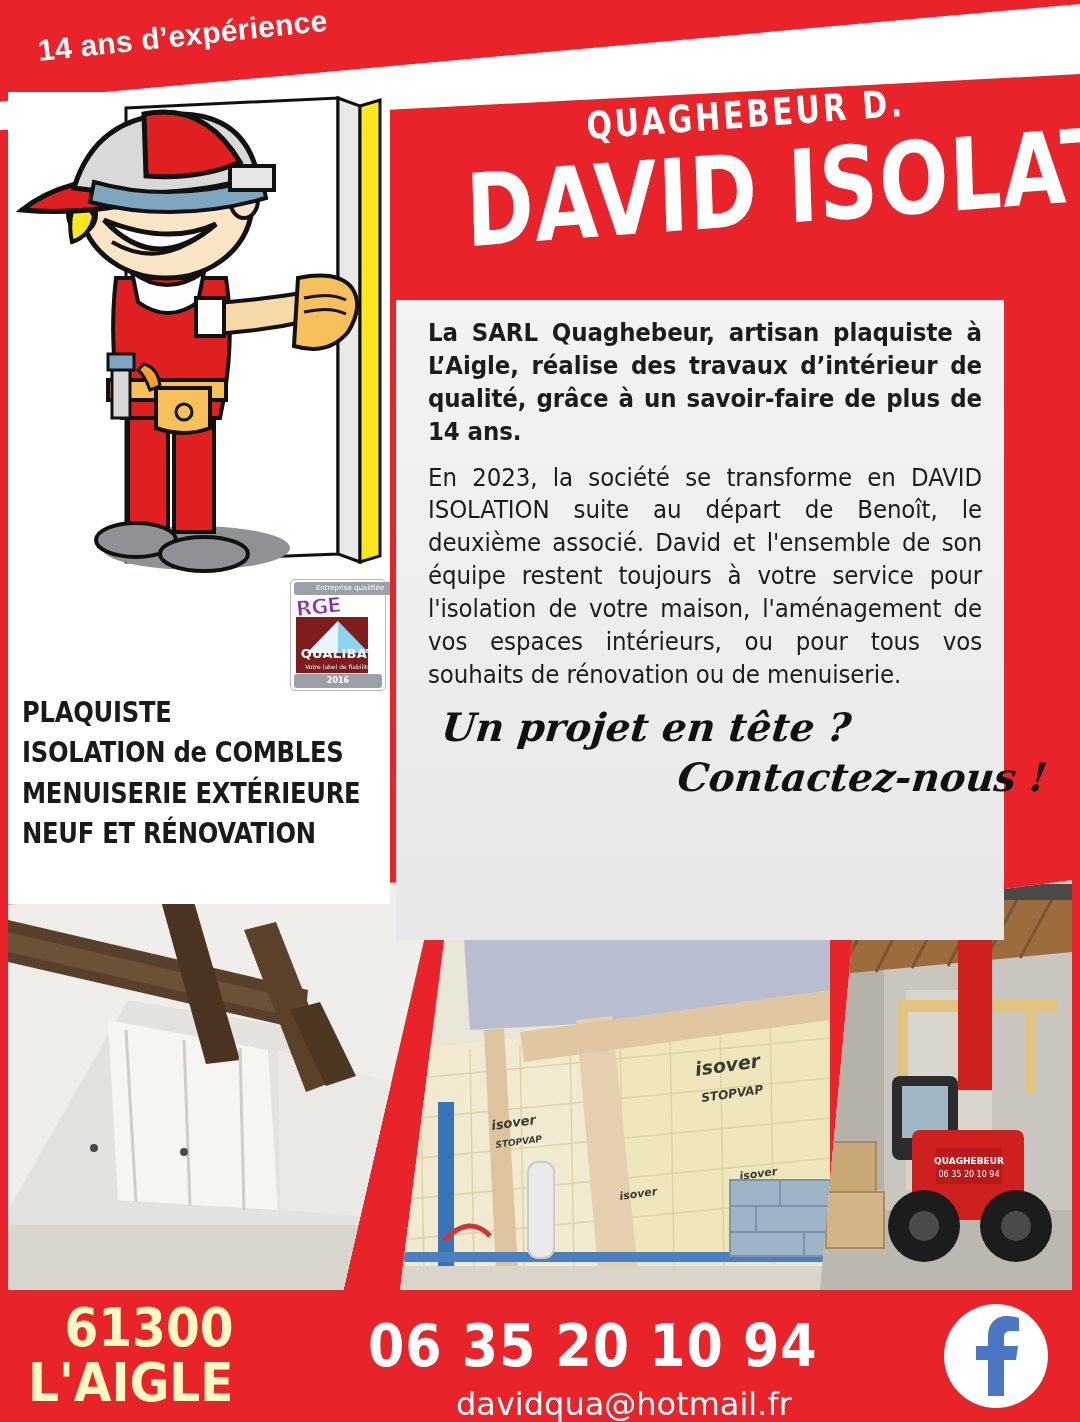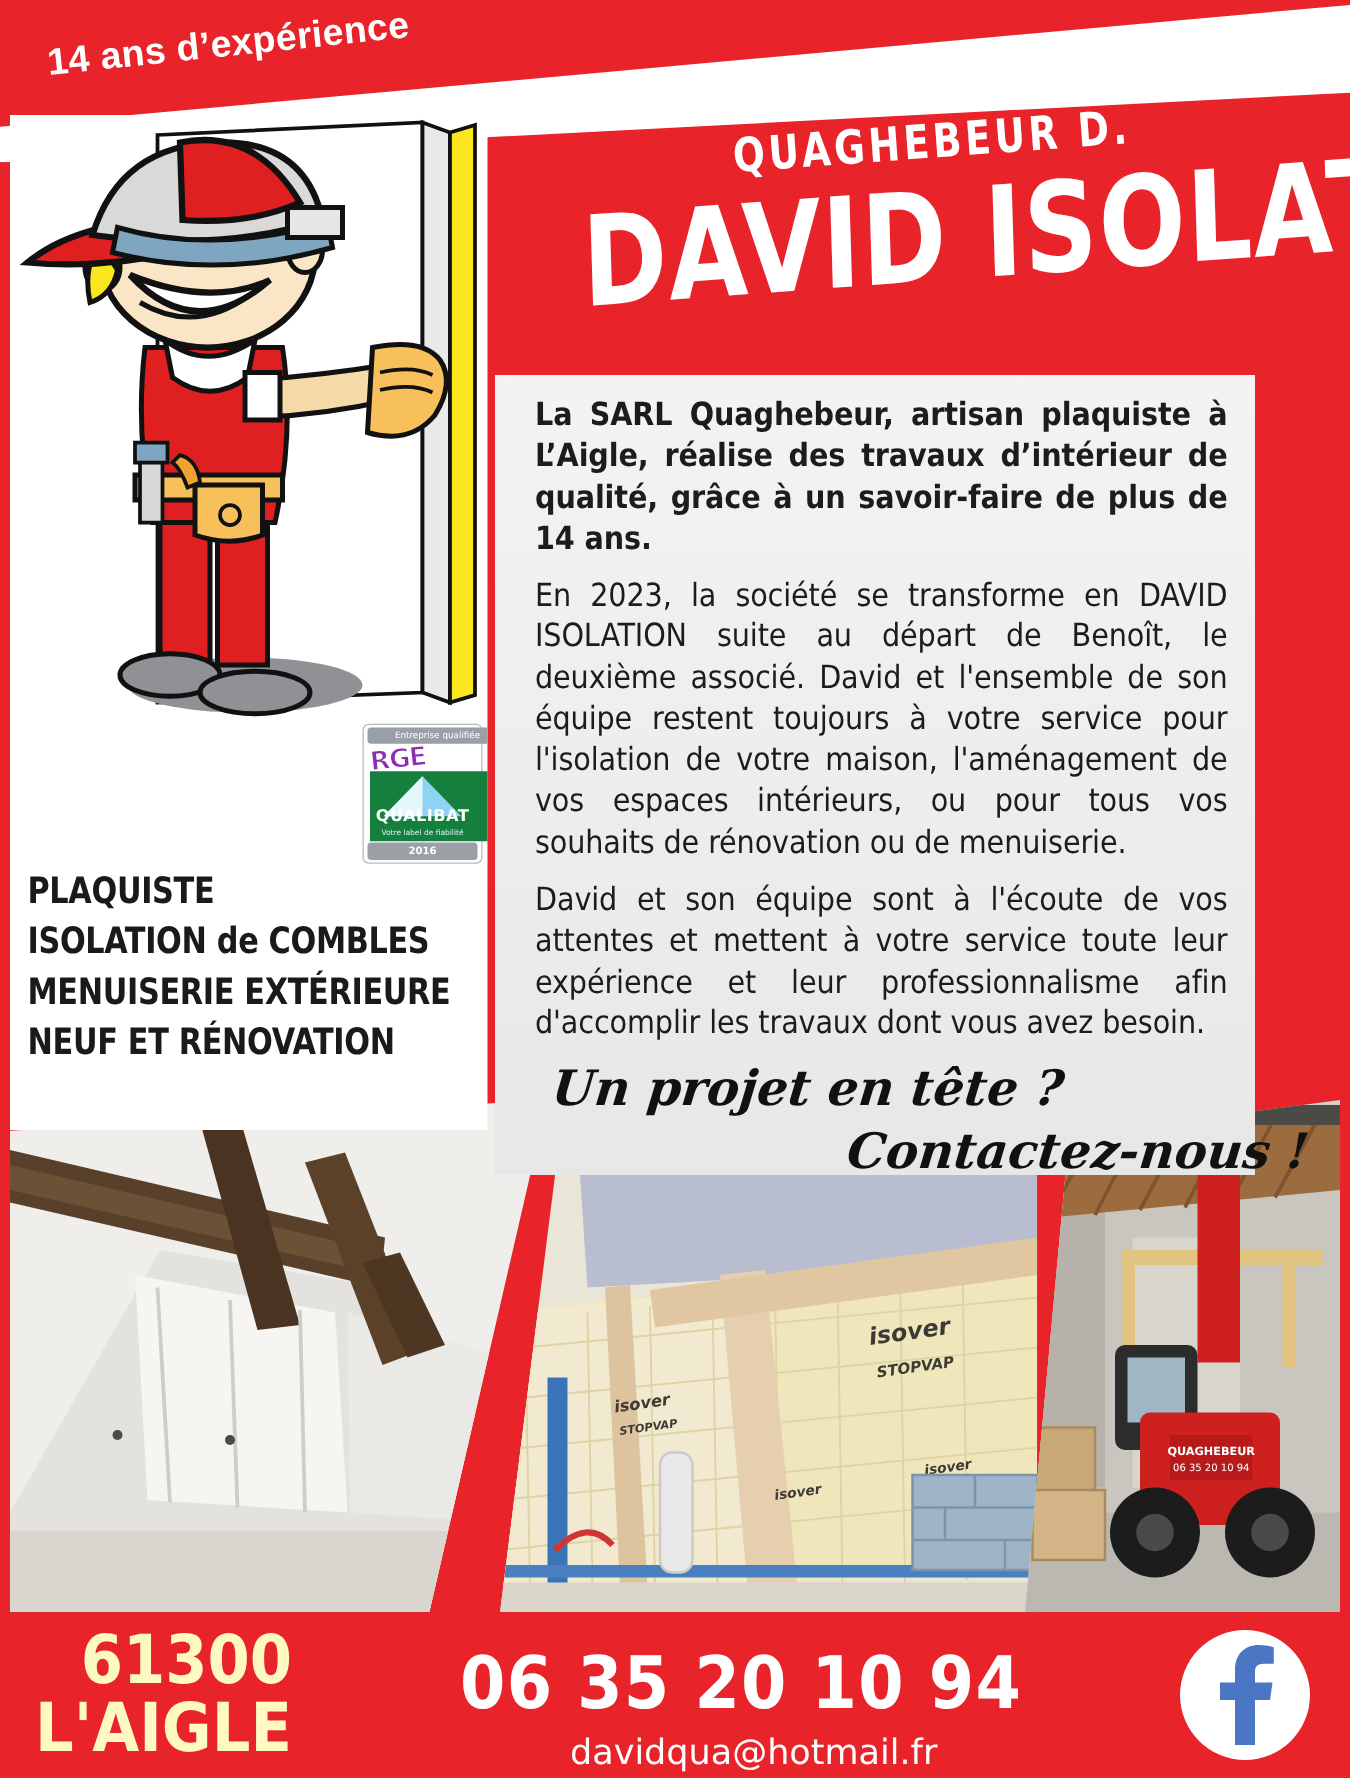--- a/index.html
+++ b/index.html
@@ -87,22 +87,22 @@
     font-family: "DejaVu Sans", sans-serif;
   }
   .qb-rge {
     position: absolute; left: 6px; top: 16px;
     color: #8b2fb0; font-size: 21px; font-weight: bold;
     font-family: "DejaVu Sans", sans-serif;
     transform: rotate(-6deg); letter-spacing: -1px;
     -webkit-text-stroke: 1px #ffffff;
   }
   .qb-box {
-    position: absolute; left: 6px; top: 38px; width: 100px; height: 56px;
-    background: #15803d;
+    position: absolute; left: 6px; top: 38px; width: 72px; height: 56px;
+    background: #7f1d1d;
   }
   .qb-pyr {
     position: absolute; left: 10px; top: 3px; width: 64px; height: 34px;
   }
   .qb-name {
     position: absolute; left: 0; bottom: 12px; width: 84px;
     color: #fff; font-size: 13px; font-weight: bold; text-align: center;
     font-family: "DejaVu Sans", sans-serif; letter-spacing: .3px;
   }
   .qb-slogan {
@@ -176,21 +176,21 @@
   .zip { font-size: 54px; letter-spacing: 0px; display: block; }
   .city { font-size: 54px; letter-spacing: 0px; display: block; }
   .phone {
     position: absolute; left: 368px; top: 22px;
     color: #fff; font-weight: bold; font-size: 58px;
     letter-spacing: 1px; white-space: nowrap;
     font-family: "DejaVu Sans Condensed", "Liberation Sans Narrow", "Liberation Sans", sans-serif;
   }
   .email {
     position: absolute; left: 456px; top: 95px;
-    color: #fff; font-size: 28px; white-space: nowrap;
+    color: #fff; font-size: 32px; white-space: nowrap;
     font-family: "DejaVu Sans", sans-serif;
   }
   .fb {
     position: absolute; right: 32px; top: 14px;
     width: 104px; height: 104px; border-radius: 50%;
     background: #ffffff;
   }
   .fb svg { position: absolute; left: 26px; top: 12px; }
 </style>
 </head>
@@ -291,21 +291,20 @@
       <div class="service-line">PLAQUISTE</div>
       <div class="service-line">ISOLATION de COMBLES</div>
       <div class="service-line">MENUISERIE EXTÉRIEURE</div>
       <div class="service-line">NEUF ET RÉNOVATION</div>
     </div>
   </div>
 
   <div class="copy">
     <p class="lead">La SARL Quaghebeur, artisan plaquiste à L’Aigle, réalise des travaux d’intérieur de qualité, grâce à un savoir-faire de plus de 14 ans.</p>
     <p>En 2023, la société se transforme en DAVID ISOLATION suite au départ de Benoît, le deuxième associé. David et l'ensemble de son équipe restent toujours à votre service pour l'isolation de votre maison, l'aménagement de vos espaces intérieurs, ou pour tous vos souhaits de rénovation ou de menuiserie.</p>
-    <p>David et son équipe sont à l'écoute de vos attentes et mettent à votre service toute leur expérience et leur professionnalisme afin d'accomplir les travaux dont vous avez besoin.</p>
     <div class="script line1">Un projet en tête ?</div>
     <div class="script line2">Contactez-nous !</div>
   </div>
 
   <div class="photos">
 
     <div class="photo photo-1">
       <svg viewBox="0 0 430 410" preserveAspectRatio="none">
         <rect width="430" height="410" fill="#efeeeb"></rect>
         <polygon points="0,330 120,120 300,150 430,330 430,410 0,410" fill="#e3e2de"></polygon>

